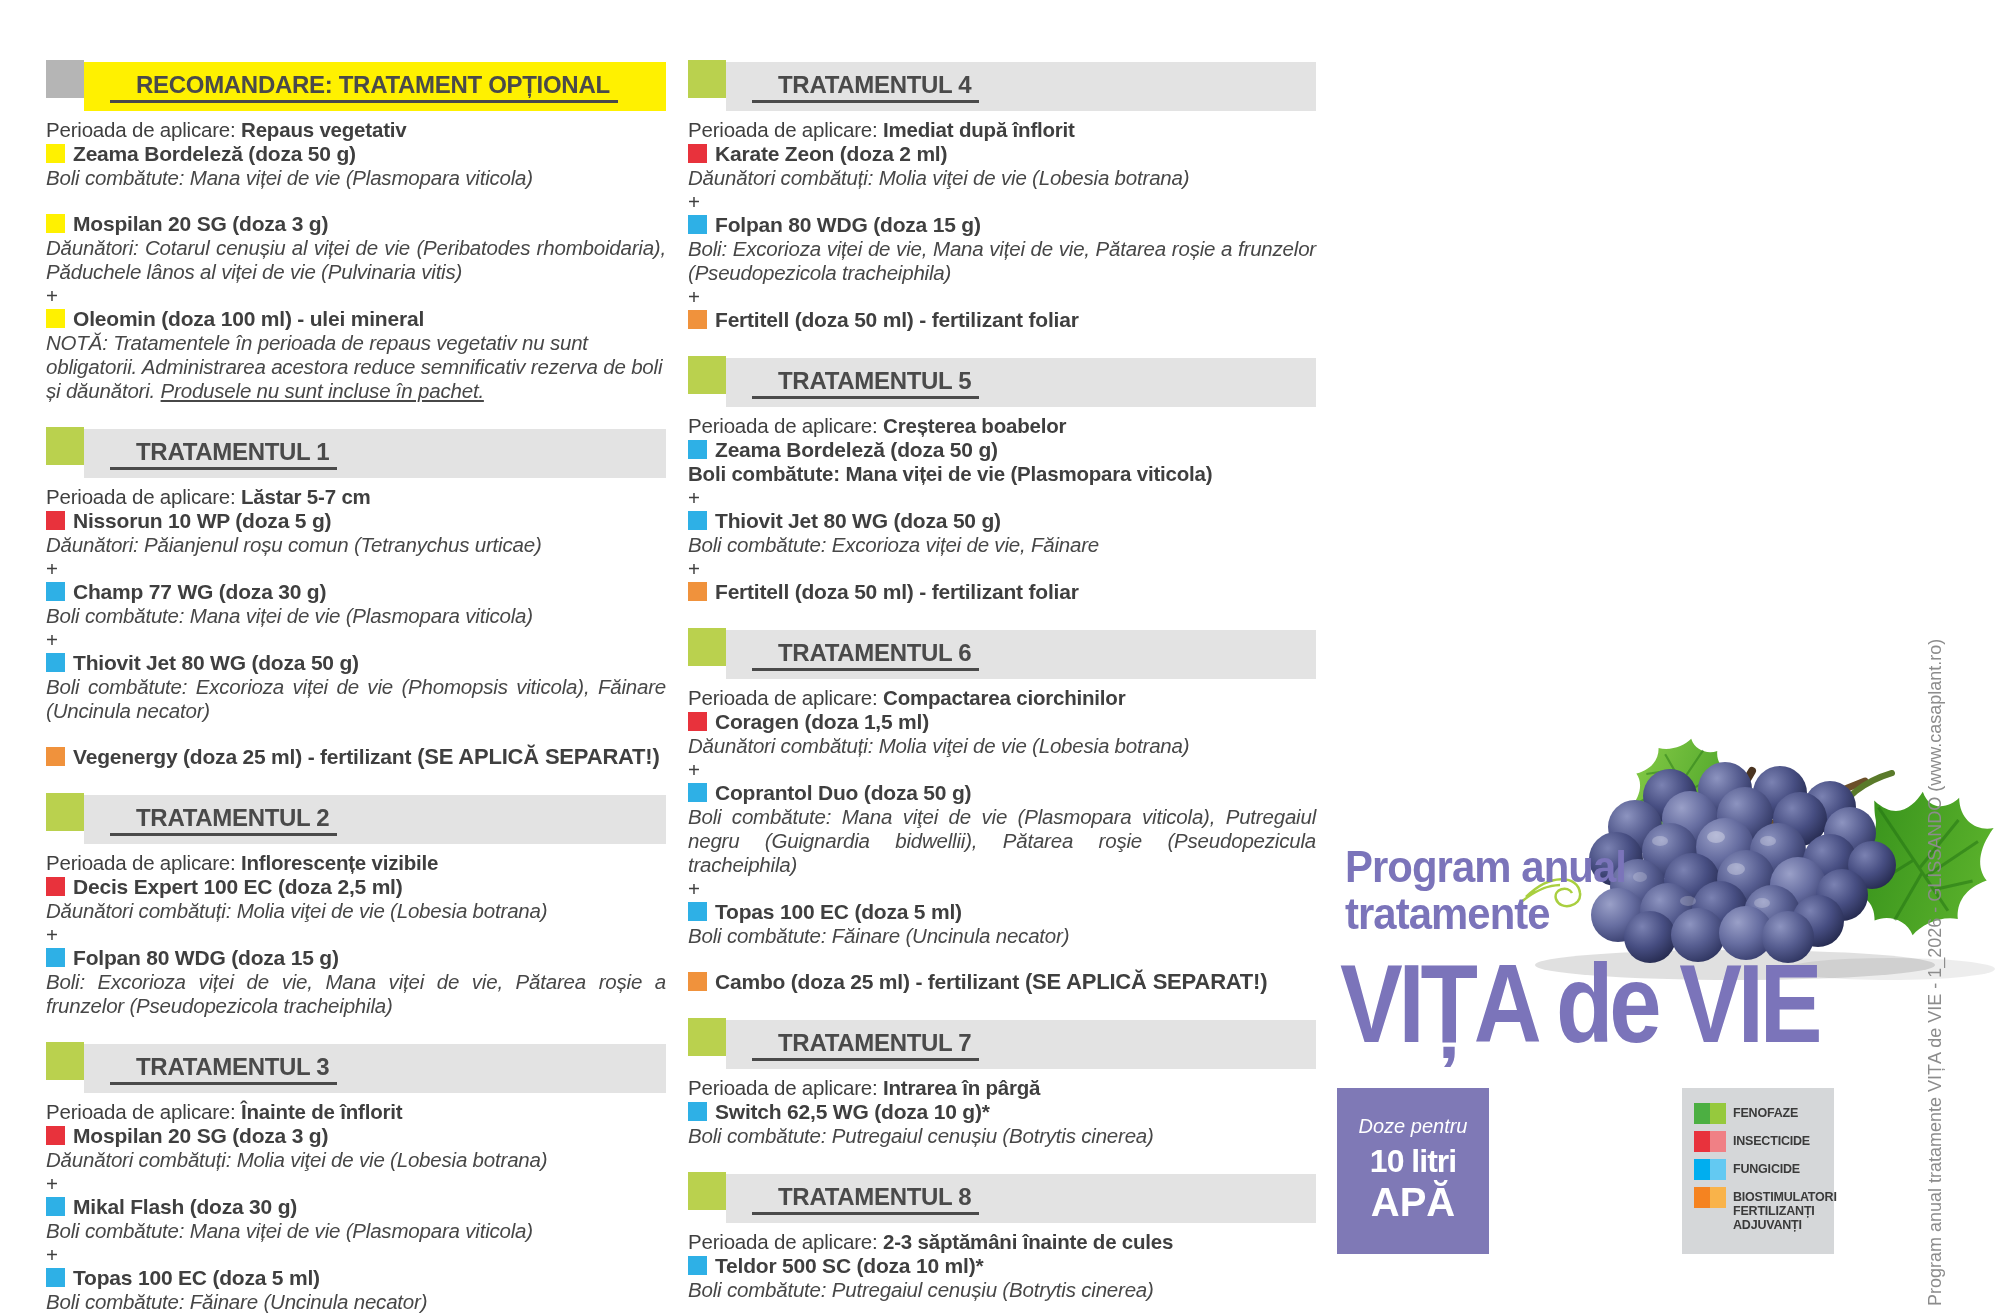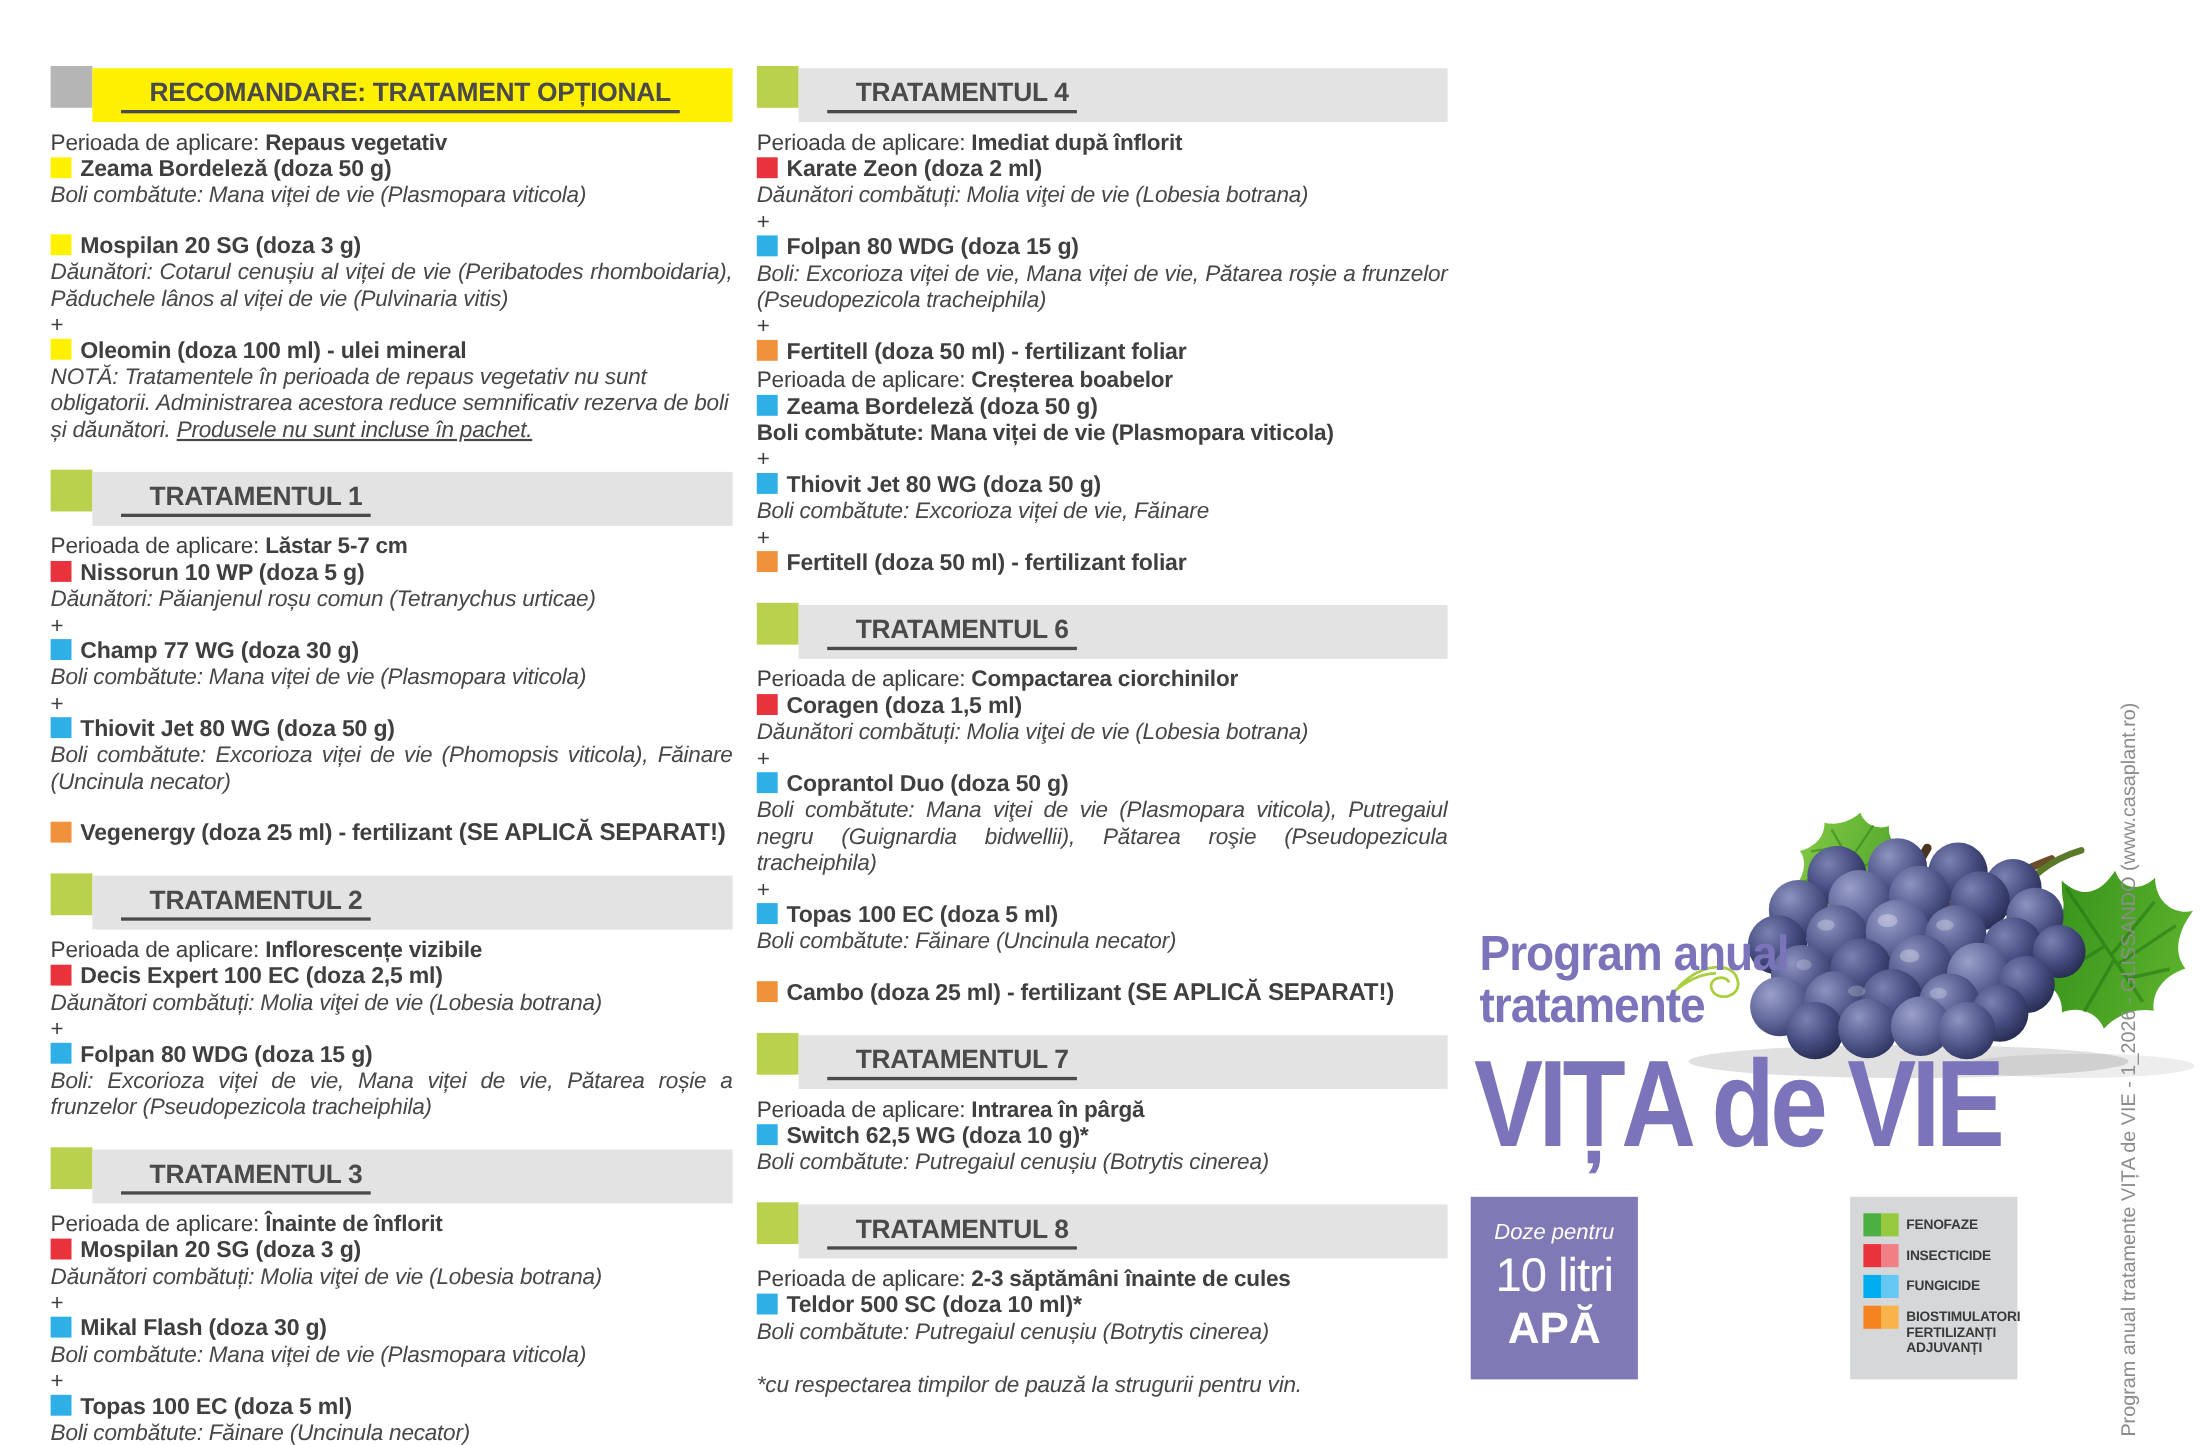--- a/index.html
+++ b/index.html
@@ -31,21 +31,21 @@
   
   .program-title{position:absolute;left:1345px;top:843px;color:#7b74ba;font-weight:700;
                  font-size:45px;line-height:47px;letter-spacing:-1px;
                  transform:scaleX(0.93);transform-origin:left top;}
   .big-title{position:absolute;left:1340px;top:948px;color:#7b74ba;font-weight:700;
              font-size:112px;line-height:1;letter-spacing:-5px;
              transform:scaleX(0.84);transform-origin:left top;white-space:nowrap;}
   .dose-box{position:absolute;left:1337px;top:1088px;width:152px;height:166px;background:#7f79b6;
             color:#fff;text-align:center;display:flex;flex-direction:column;justify-content:center;}
   .dose-1{font-size:20px;margin-bottom:7px;font-style:italic;}
-  .dose-2{font-size:43px;font-weight:400;letter-spacing:-1px;line-height:1.02;}
+  .dose-2{font-size:32px;font-weight:700;letter-spacing:-1px;line-height:1.02;}
   .dose-3{font-size:40px;font-weight:700;line-height:1.25;}
   .legend{position:absolute;left:1682px;top:1088px;width:152px;height:166px;background:#d5d7d9;
           padding:15px 0 0 12px;box-sizing:border-box;}
   .legend-row{display:flex;align-items:flex-start;margin-bottom:7px;}
   .lsq{width:32px;height:21px;display:flex;flex:none;margin-right:7px;}
   .lsq span{width:16px;height:21px;display:block;}
   .llabel{font-size:12.5px;font-weight:700;color:#3a3a3a;line-height:14px;padding-top:3px;letter-spacing:-0.2px;}
   .side-caption{position:absolute;left:1946px;bottom:8px;transform:rotate(-90deg);
                 transform-origin:0 100%;white-space:nowrap;font-size:18px;color:#8c8c8c;}
   .grapes{position:absolute;left:1520px;top:733px;width:480px;height:330px;}
@@ -137,20 +137,26 @@
         <div class="line period"><span>Perioada de aplicare: </span><span class="pv">Imediat după înflorit</span></div>
         <div class="line product"><span class="sq" style="background: rgb(232, 50, 60);"></span><span>Karate Zeon (doza 2 ml)</span></div>
         <div class="line desc">Dăunători combătuți: Molia viţei de vie (Lobesia botrana)</div>
         <div class="line plus">+</div>
         <div class="line product"><span class="sq" style="background: rgb(46, 176, 230);"></span><span>Folpan 80 WDG (doza 15 g)</span></div>
         <div class="line desc justify">Boli: Excorioza viței de vie, Mana viței de vie, Pătarea roșie a frunzelor (Pseudopezicola tracheiphila)</div>
         <div class="line plus">+</div>
         <div class="line product"><span class="sq" style="background: rgb(240, 146, 60);"></span><span>Fertitell (doza 50 ml) - fertilizant foliar</span></div>
       </div>
       <div class="section">
+        <div class="sec-header">
+          <span class="hsq" style="background: rgb(186, 209, 78);"></span>
+          <div class="hbar" style="background: rgb(227, 227, 227);">
+            <span class="htitle">TRATAMENTUL 5</span>
+          </div>
+        </div>
         <div class="line period"><span>Perioada de aplicare: </span><span class="pv">Creșterea boabelor</span></div>
         <div class="line product"><span class="sq" style="background: rgb(46, 176, 230);"></span><span>Zeama Bordeleză (doza 50 g)</span></div>
         <div class="line desc bold">Boli combătute: Mana viței de vie (Plasmopara viticola)</div>
         <div class="line plus">+</div>
         <div class="line product"><span class="sq" style="background: rgb(46, 176, 230);"></span><span>Thiovit Jet 80 WG (doza 50 g)</span></div>
         <div class="line desc">Boli combătute: Excorioza viței de vie, Făinare</div>
         <div class="line plus">+</div>
         <div class="line product"><span class="sq" style="background: rgb(240, 146, 60);"></span><span>Fertitell (doza 50 ml) - fertilizant foliar</span></div>
       </div>
       <div class="section">

